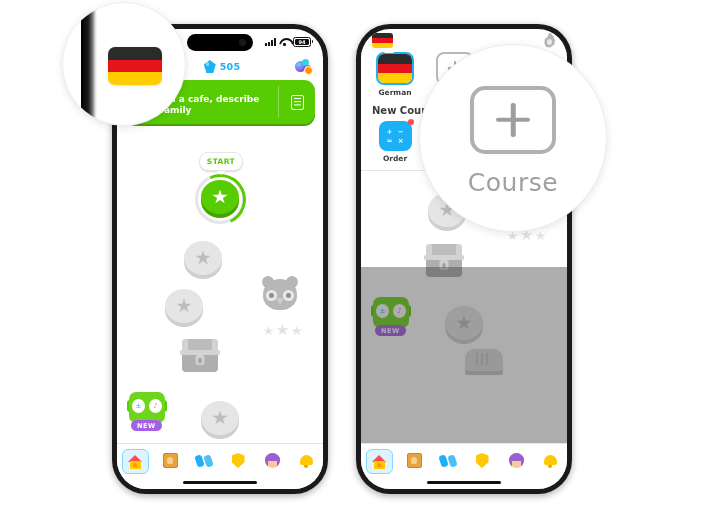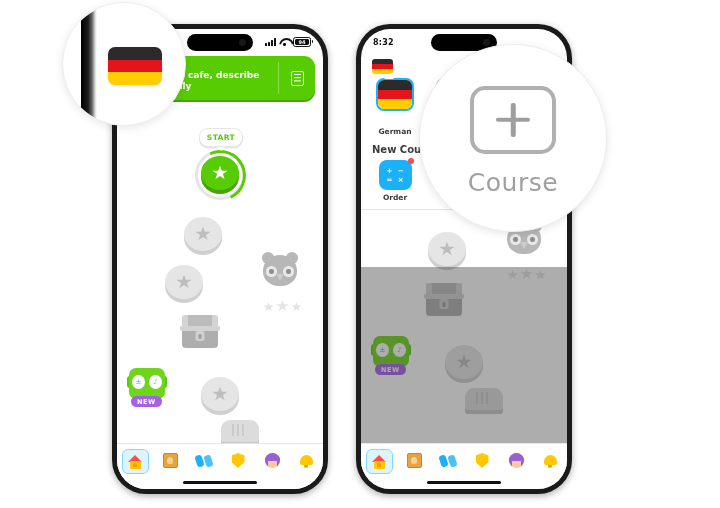--- a/index.html
+++ b/index.html
@@ -229,21 +229,21 @@
   .flame{width:13px;height:15px;margin-left:auto;position:relative;}
   .flame .f{position:absolute;left:0;top:0;width:13px;height:15px;background:#b5b5b5;
     clip-path:polygon(50% 0,78% 22%,92% 52%,86% 80%,58% 100%,24% 96%,10% 72%,14% 44%,34% 30%);}
   .flame .f2{position:absolute;left:4px;top:6px;width:5px;height:6px;background:#e8e8e8;border-radius:50%;}
 
   .courses-panel{
     position:relative;background:#fff;border-bottom:1.5px solid #e5e5e5;
     padding:0 0 7px 0;
   }
   .sel-tile-wrap{padding:3px 0 0 11px;display:flex;gap:14px;}
-  .course-tile{display:flex;flex-direction:column;align-items:center;gap:16px;width:46px;}
+  .course-tile{display:flex;flex-direction:column;align-items:center;gap:3px;width:46px;}
   .tile-img{
     width:38px;height:33px;border-radius:8px;overflow:hidden;
     display:flex;flex-direction:column;box-sizing:border-box;
   }
   .tile-img.sel{border:2.5px solid #1cb0f6;}
   .tile-label{font-size:7.5px;font-weight:bold;color:#3c3c3c;}
   .tile-flagband{flex:1;}
   .add-tile{
     width:38px;height:33px;border-radius:8px;border:2px solid #b8b8b8;
     box-sizing:border-box;display:flex;align-items:center;justify-content:center;
@@ -330,20 +330,37 @@
               <i></i>
             </div>
           <div class="wifi"></div>
           <div class="batt">
             <span class="fill"></span>
             <span class="num">94</span>
           </div>
         </div>
       </div>
 
+      <div class="hdr-row">
+        <div class="hdr-flag">
+          <span class="fl-b"></span>
+            <span class="fl-r"></span>
+            <span class="fl-y"></span>
+        </div>
+        <div class="gem-wrap">
+          <div class="gem"></div>
+          <span class="gem-num">505</span>
+        </div>
+        <div class="orb">
+          <span class="o1"></span>
+            <span class="o2"></span>
+            <span class="o3"></span>
+            <span class="badge"></span>
+        </div>
+      </div>
 
       <div class="unit-banner">
         <div class="ub-text">
           <div class="ub-section">1</div>
           <div class="ub-title">Order in a cafe, describe your family</div>
         </div>
         <div class="ub-div"></div>
         <div class="ub-btn">
           <div class="book"></div>
         </div>
@@ -440,26 +457,20 @@
             </div>
         </div>
       </div>
       <div class="home-ind"></div>
     </div>
   </div>
 
   <div class="phone right">
     <div class="screen">
 
-      <div class="statusbar">
-        <div class="notch">
-            <span class="lens"></span>
-          </div>
-        <div class="sb-time">8:32</div>
-      </div>
 
       <div class="lang-row">
         <div class="hdr-flag">
           <span class="fl-b"></span>
             <span class="fl-r"></span>
             <span class="fl-y"></span>
         </div>
         <div class="flame">
             <span class="f"></span>
             <span class="f2"></span>

